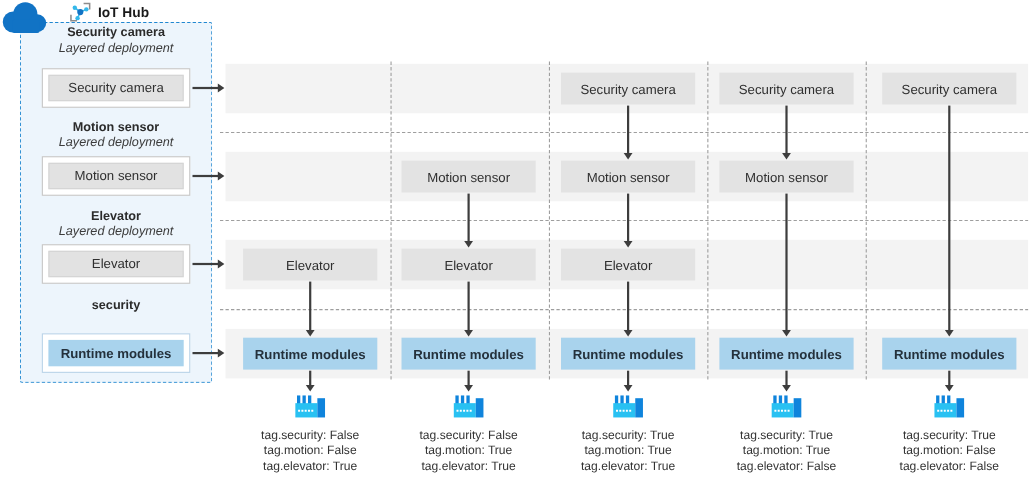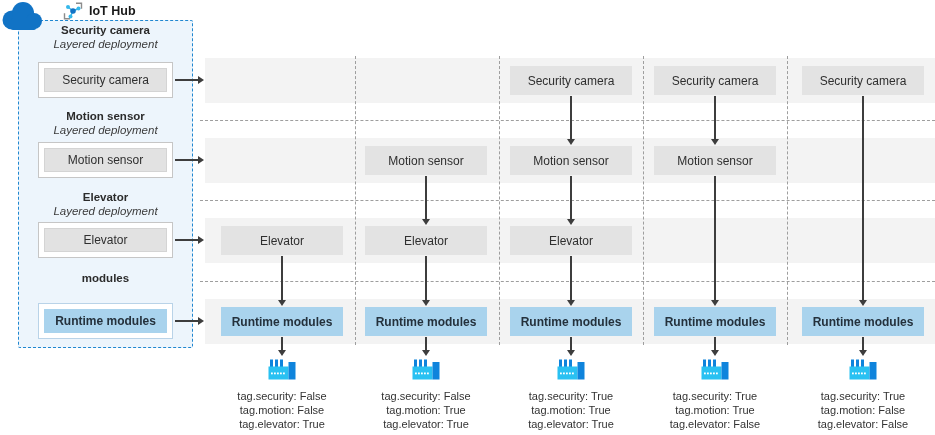--- a/index.html
+++ b/index.html
@@ -107,21 +107,21 @@
     </div>
     <div class="lp-title" style="top: 191px;">Elevator</div>
     <div class="lp-sub" style="top: 205px;">Layered deployment</div>
     <div class="lp-box gray" style="top: 222px;">
       <div class="lp-inner gray">Elevator</div>
     </div>
     <div class="arrow-wrap" style="left: 175px; top: 236px; width: 29px; height: 8px;">
       <div class="a-line" style="left: 0px; top: 3.25px; height: 1.5px; width: 24px;"></div>
       <div class="a-head" style="right: 0px; top: 0px; border-top: 4px solid transparent; border-bottom: 4px solid transparent; border-left: 6px solid rgb(61, 61, 61);"></div>
     </div>
-    <div class="lp-title" style="top: 272px;">modules</div>
+    <div class="lp-title" style="top: 272px;">security</div>
     <div class="lp-box blue" style="top: 303px;">
       <div class="lp-inner blue">Runtime modules</div>
     </div>
     <div class="arrow-wrap" style="left: 175px; top: 317px; width: 29px; height: 8px;">
       <div class="a-line" style="left: 0px; top: 3.25px; height: 1.5px; width: 24px;"></div>
       <div class="a-head" style="right: 0px; top: 0px; border-top: 4px solid transparent; border-bottom: 4px solid transparent; border-left: 6px solid rgb(61, 61, 61);"></div>
     </div>
     <div class="gbox gray" style="left: 221px; top: 226px;">Elevator</div>
     <div class="gbox blue" style="left: 221px; top: 307px;">Runtime modules</div>
     <div class="arrow-wrap" style="left: 278px; top: 256px; width: 8px; height: 50px;">

